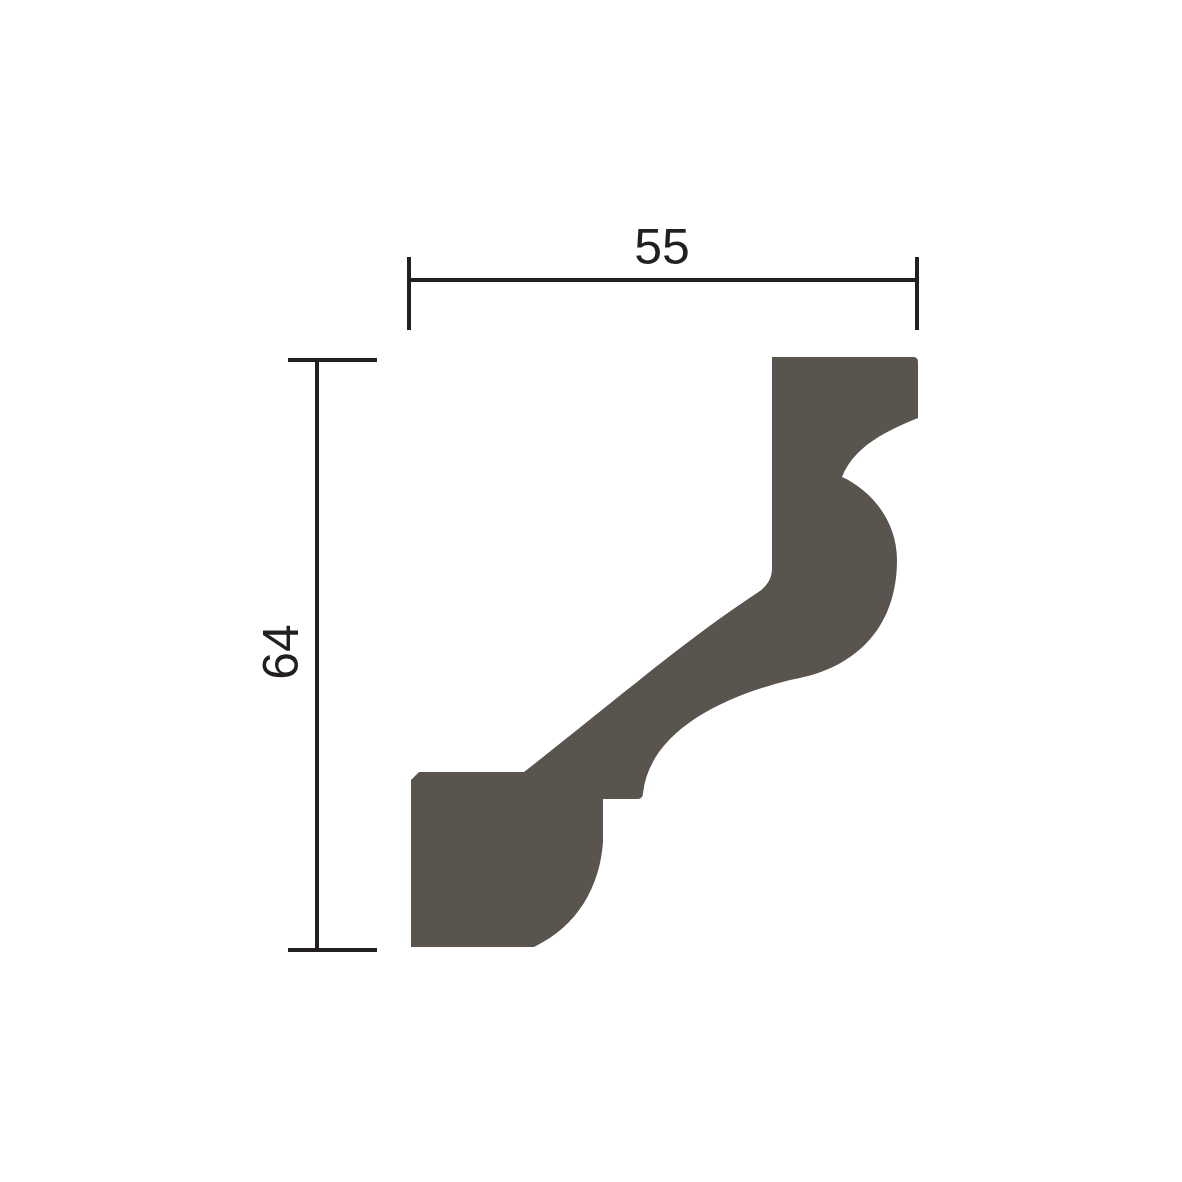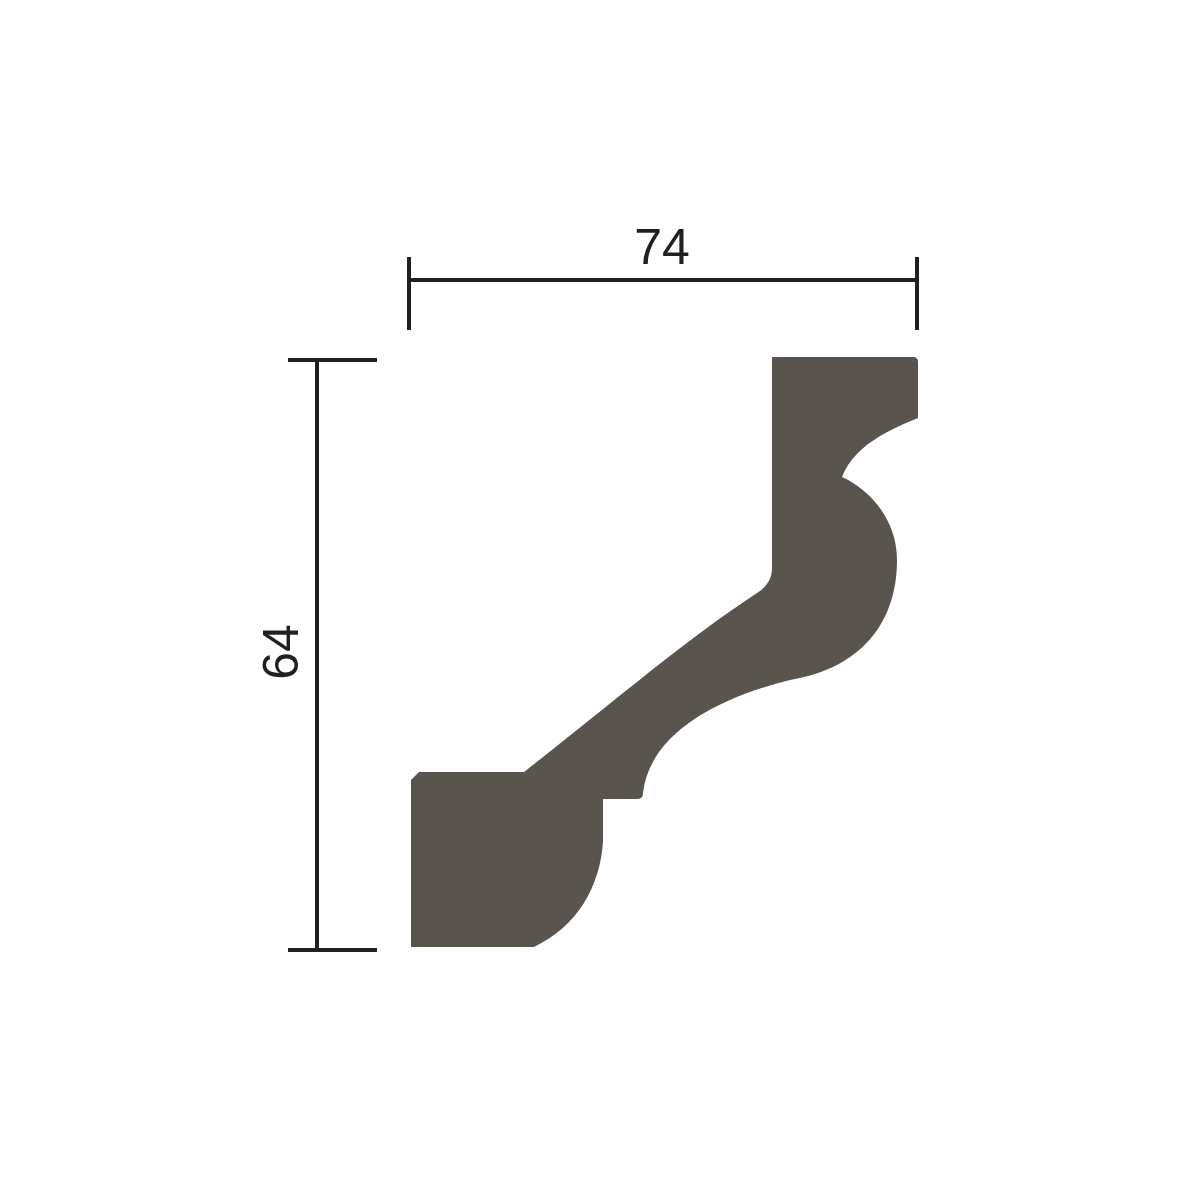--- a/index.html
+++ b/index.html
@@ -80,17 +80,17 @@
       <line x1="917" y1="257" x2="917" y2="330"></line>
     </g>
 
     <g fill="none" stroke-width="4" stroke="#231f20">
       <line x1="317" y1="360" x2="317" y2="950"></line>
       <line x1="288" y1="360" x2="377" y2="360"></line>
       <line x1="288" y1="950" x2="377" y2="950"></line>
     </g>
   </svg>
 
-  <div class="dim-label horizontal">74</div>
+  <div class="dim-label horizontal">55</div>
 
   <div class="dim-label vertical">64</div>
 
 </div>
 
 </body></html>

